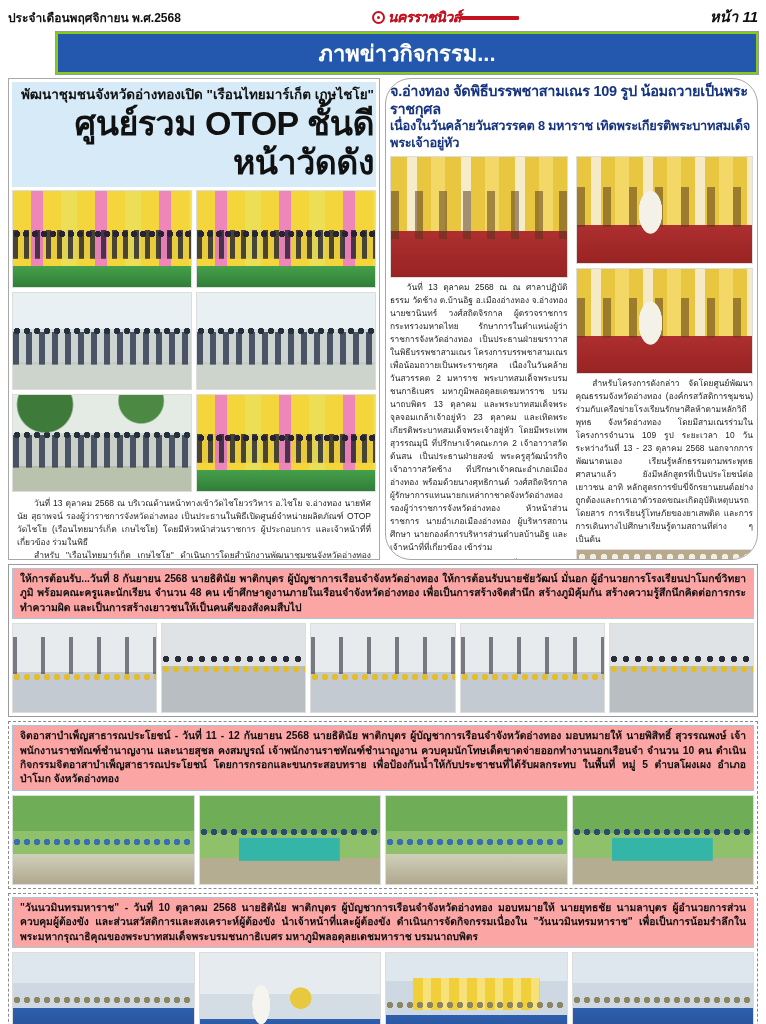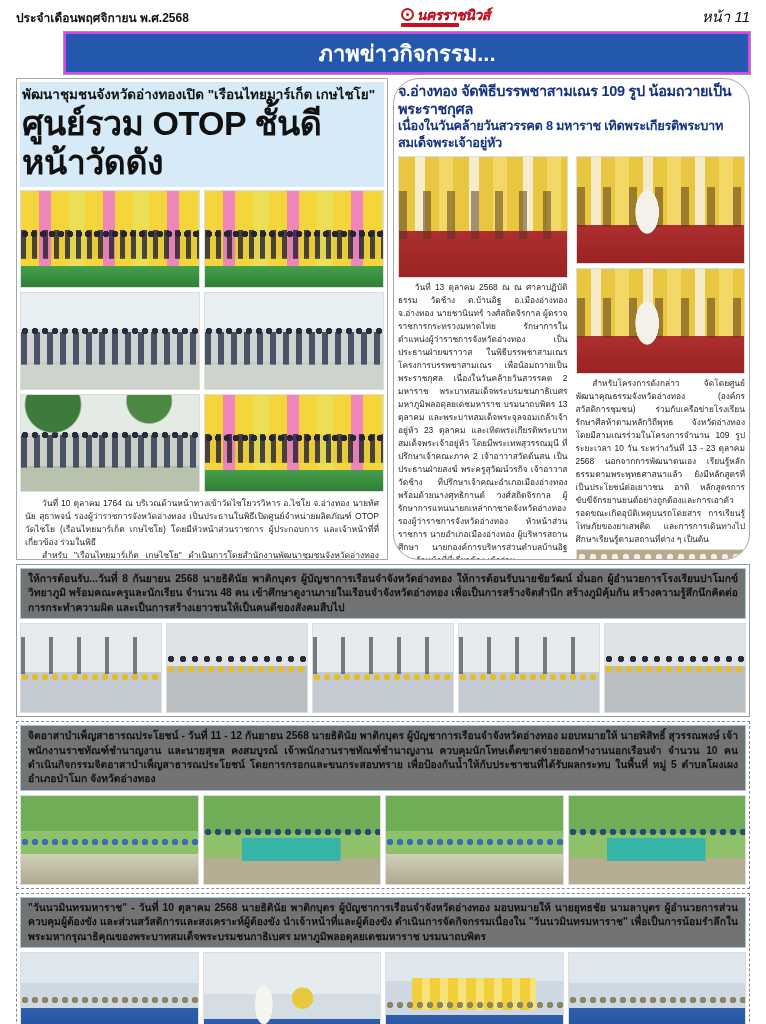--- a/index.html
+++ b/index.html
@@ -1,49 +1,49 @@
 <!DOCTYPE html>
 <html><head>
 <meta charset="utf-8">
 <style>
   * { box-sizing: border-box; margin: 0; padding: 0; }
   html,body { width:766px; height:1024px; }
   body {
     font-family: "Liberation Sans", "DejaVu Sans", sans-serif;
     background:#ffffff; color:#111; overflow:hidden; position:relative;
   }
-  .page { position:absolute; inset:0; padding:4px 16px; }
+  .page { position:absolute; inset:0; padding:4px 8px; }
 
   
   .masthead { height:26px; display:flex; align-items:center; justify-content:space-between; }
   .issue { font-size:12px; font-weight:bold; }
-  .pageno { font-size:15px; font-weight:normal; font-style:italic; }
-  .logo { display:flex; flex-direction:column; align-items:flex-start; line-height:1; }
+  .pageno { font-size:15px; font-weight:bold; font-style:italic; }
+  .logo { display:flex; flex-direction:row; align-items:center; line-height:1; }
   .logo-row { display:flex; align-items:center; gap:3px; }
   .logo-emblem { width:13px; height:13px; border:2px solid #c41220; border-radius:50%;
     display:inline-block; position:relative; background:#fff; }
   .logo-emblem::after{ content:""; position:absolute; inset:3px; background:#c41220; border-radius:50%; }
   .logo-text { color:#c41220; font-weight:bold; font-style:italic; font-size:14px;
     text-shadow:0 0 0 #c41220; letter-spacing:-0.5px; }
   .logo-sub { width:58px; height:4px; background:#c41220; margin-top:1px; border-radius:1px; }
 
   
-  .banner { margin-top:2px; height:42px; background:#2457ae; border:2px solid #d946ef;
+  .banner { margin-top:2px; height:42px; background:#2457ae; border:2px solid #84cc16;
     outline:1px solid #9a9a9a; display:flex; align-items:center; justify-content:center;
     color:#fff; white-space:nowrap; overflow:hidden;margin-left:48px; }
   .banner .pfx { font-size:22px; font-weight:bold; }
   .banner .main { font-size:29px; font-weight:bold; letter-spacing:-0.5px; }
 
   
   .main-row { display:flex; gap:5px; margin-top:4px; height:482px; }
   .article { border:1px solid #a8a8a8; background:#fff; overflow:hidden; }
   .article-left { width:372px; padding:3px; }
   .article-right { flex:1; padding:3px 4px;border-radius:26px; }
 
-  .kicker-box { background:#d6ebf7; text-align:left; padding:4px 2px 5px; }
+  .kicker-box { background:#d6ebf7; text-align:right; padding:4px 2px 5px; }
   .kicker { font-size:13.5px; font-weight:bold; line-height:1.3; }
   .headline-lg { font-size:34px; font-weight:900; letter-spacing:-0.5px; line-height:1.15; }
 
   .photo { border:1px solid #ddd; background-color:#c8cdc8; background-repeat:no-repeat; }
 
   .collage { margin-top:3px; display:grid; grid-template-columns:1fr 1fr; gap:4px; height:302px; }
 
   .left-body { padding:5px 5px 0; }
   .body-p { font-size:8.5px; line-height:1.55; text-align:justify; text-indent:2em; color:#222; }
 
@@ -51,21 +51,21 @@
   .rh2 { color:#15337f; font-weight:900; font-size:12.8px; line-height:1.3; letter-spacing:-0.3px; }
   .right-cols { display:flex; gap:8px; margin-top:4px; height:428px;justify-content:space-between; }
   .rcol { flex:1; min-width:0; overflow:hidden; }
   .rcol .photo { width:100%; }
   .rp { font-size:8.4px; line-height:1.55; text-align:justify; text-indent:2em; color:#222; margin-top:3px; }
 
   
   .band { margin-top:4px; padding:3px; }
   .band-solid { border:1px solid #9a9a9a; }
   .band-dashed { border:1px dashed #8a8a8a; }
-  .band-caption { background:#737373; border:1px solid #a6c8de; padding:3px 7px;
+  .band-caption { background:#fca5a5; border:1px solid #a6c8de; padding:3px 7px;
     font-size:10.3px; font-weight:bold; line-height:1.4; text-align:justify; color:#101010; }
   .band-caption .lead { font-weight:900; }
   .band-photos { display:flex; gap:4px; margin-top:4px; }
   .band-photos .photo { flex:1; }
   .h90 { height:90px; } .h98 { height:96px; }
 
   
   .ph-fest{
     background-image:
       radial-gradient(circle 3px at 4px 3px, #272236 98%, rgba(0,0,0,0)),
@@ -205,21 +205,21 @@
       </div>
       <div class="collage">
         <div class="photo ph-fest"></div>
         <div class="photo ph-fest"></div>
         <div class="photo ph-aud"></div>
         <div class="photo ph-aud"></div>
         <div class="photo ph-aud-tree"></div>
         <div class="photo ph-fest"></div>
       </div>
       <div class="left-body">
-        <p class="body-p">วันที่ 10 ตุลาคม 1764 ณ บริเวณด้านหน้าทางเข้าวัดไชโยวรวิหาร อ.ไชโย จ.อ่างทอง นายทัศนัย สุธาพจน์ รองผู้ว่าราชการจังหวัดอ่างทอง เป็นประธานในพิธีเปิดศูนย์จำหน่ายผลิตภัณฑ์ OTOP วัดไชโย (เรือนไทยมาร์เก็ต เกษไชโย) โดยมีหัวหน้าส่วนราชการ ผู้ประกอบการ และเจ้าหน้าที่ที่เกี่ยวข้อง ร่วมในพิธี</p>
+        <p class="body-p">วันที่ 13 ตุลาคม 2568 ณ บริเวณด้านหน้าทางเข้าวัดไชโยวรวิหาร อ.ไชโย จ.อ่างทอง นายทัศนัย สุธาพจน์ รองผู้ว่าราชการจังหวัดอ่างทอง เป็นประธานในพิธีเปิดศูนย์จำหน่ายผลิตภัณฑ์ OTOP วัดไชโย (เรือนไทยมาร์เก็ต เกษไชโย) โดยมีหัวหน้าส่วนราชการ ผู้ประกอบการ และเจ้าหน้าที่ที่เกี่ยวข้อง ร่วมในพิธี</p>
         <p class="body-p">สำหรับ "เรือนไทยมาร์เก็ต เกษไชโย" ดำเนินการโดยสำนักงานพัฒนาชุมชนจังหวัดอ่างทองและภาคีเครือข่าย ตั้งอยู่บริเวณด้านหน้าทางเข้าวัดไชโยวรวิหาร เป็นศูนย์แสดงและจำหน่ายสินค้า OTOP ของจังหวัดอ่างทอง และผลิตภัณฑ์ชุมชนที่มีชื่อเสียง อาทิ เครื่องจักสาน บริการนวดแผนไทย อาหารทั้งพื้นบ้านและขนมไทย โดยออกแบบศูนย์ฯ ในรูปแบบเรือนไทยสวยงาม สะท้อนวิถีชีวิต และสอดคล้องกับศาสนสถานที่สวยงามของวัดไชโยวรวิหาร รองรับนักท่องเที่ยวที่มาสักการะสิ่งศักดิ์สิทธิ์ของวัดไชโย และเป็นจุดเช็คอินใหม่ของชาวอ่างทอง เปิดจำหน่ายทุกวัน ตั้งแต่เวลา 08.00-22.00 น.</p>
       </div>
     </div>
 
     <div class="article article-right">
       <div class="rh1">จ.อ่างทอง จัดพิธีบรรพชาสามเณร 109 รูป น้อมถวายเป็นพระราชกุศล</div>
       <div class="rh2">เนื่องในวันคล้ายวันสวรรคต 8 มหาราช เทิดพระเกียรติพระบาทสมเด็จพระเจ้าอยู่หัว</div>
       <div class="right-cols">
         <div class="rcol">
           <div class="photo ph-temple" style="height:122px"></div>

